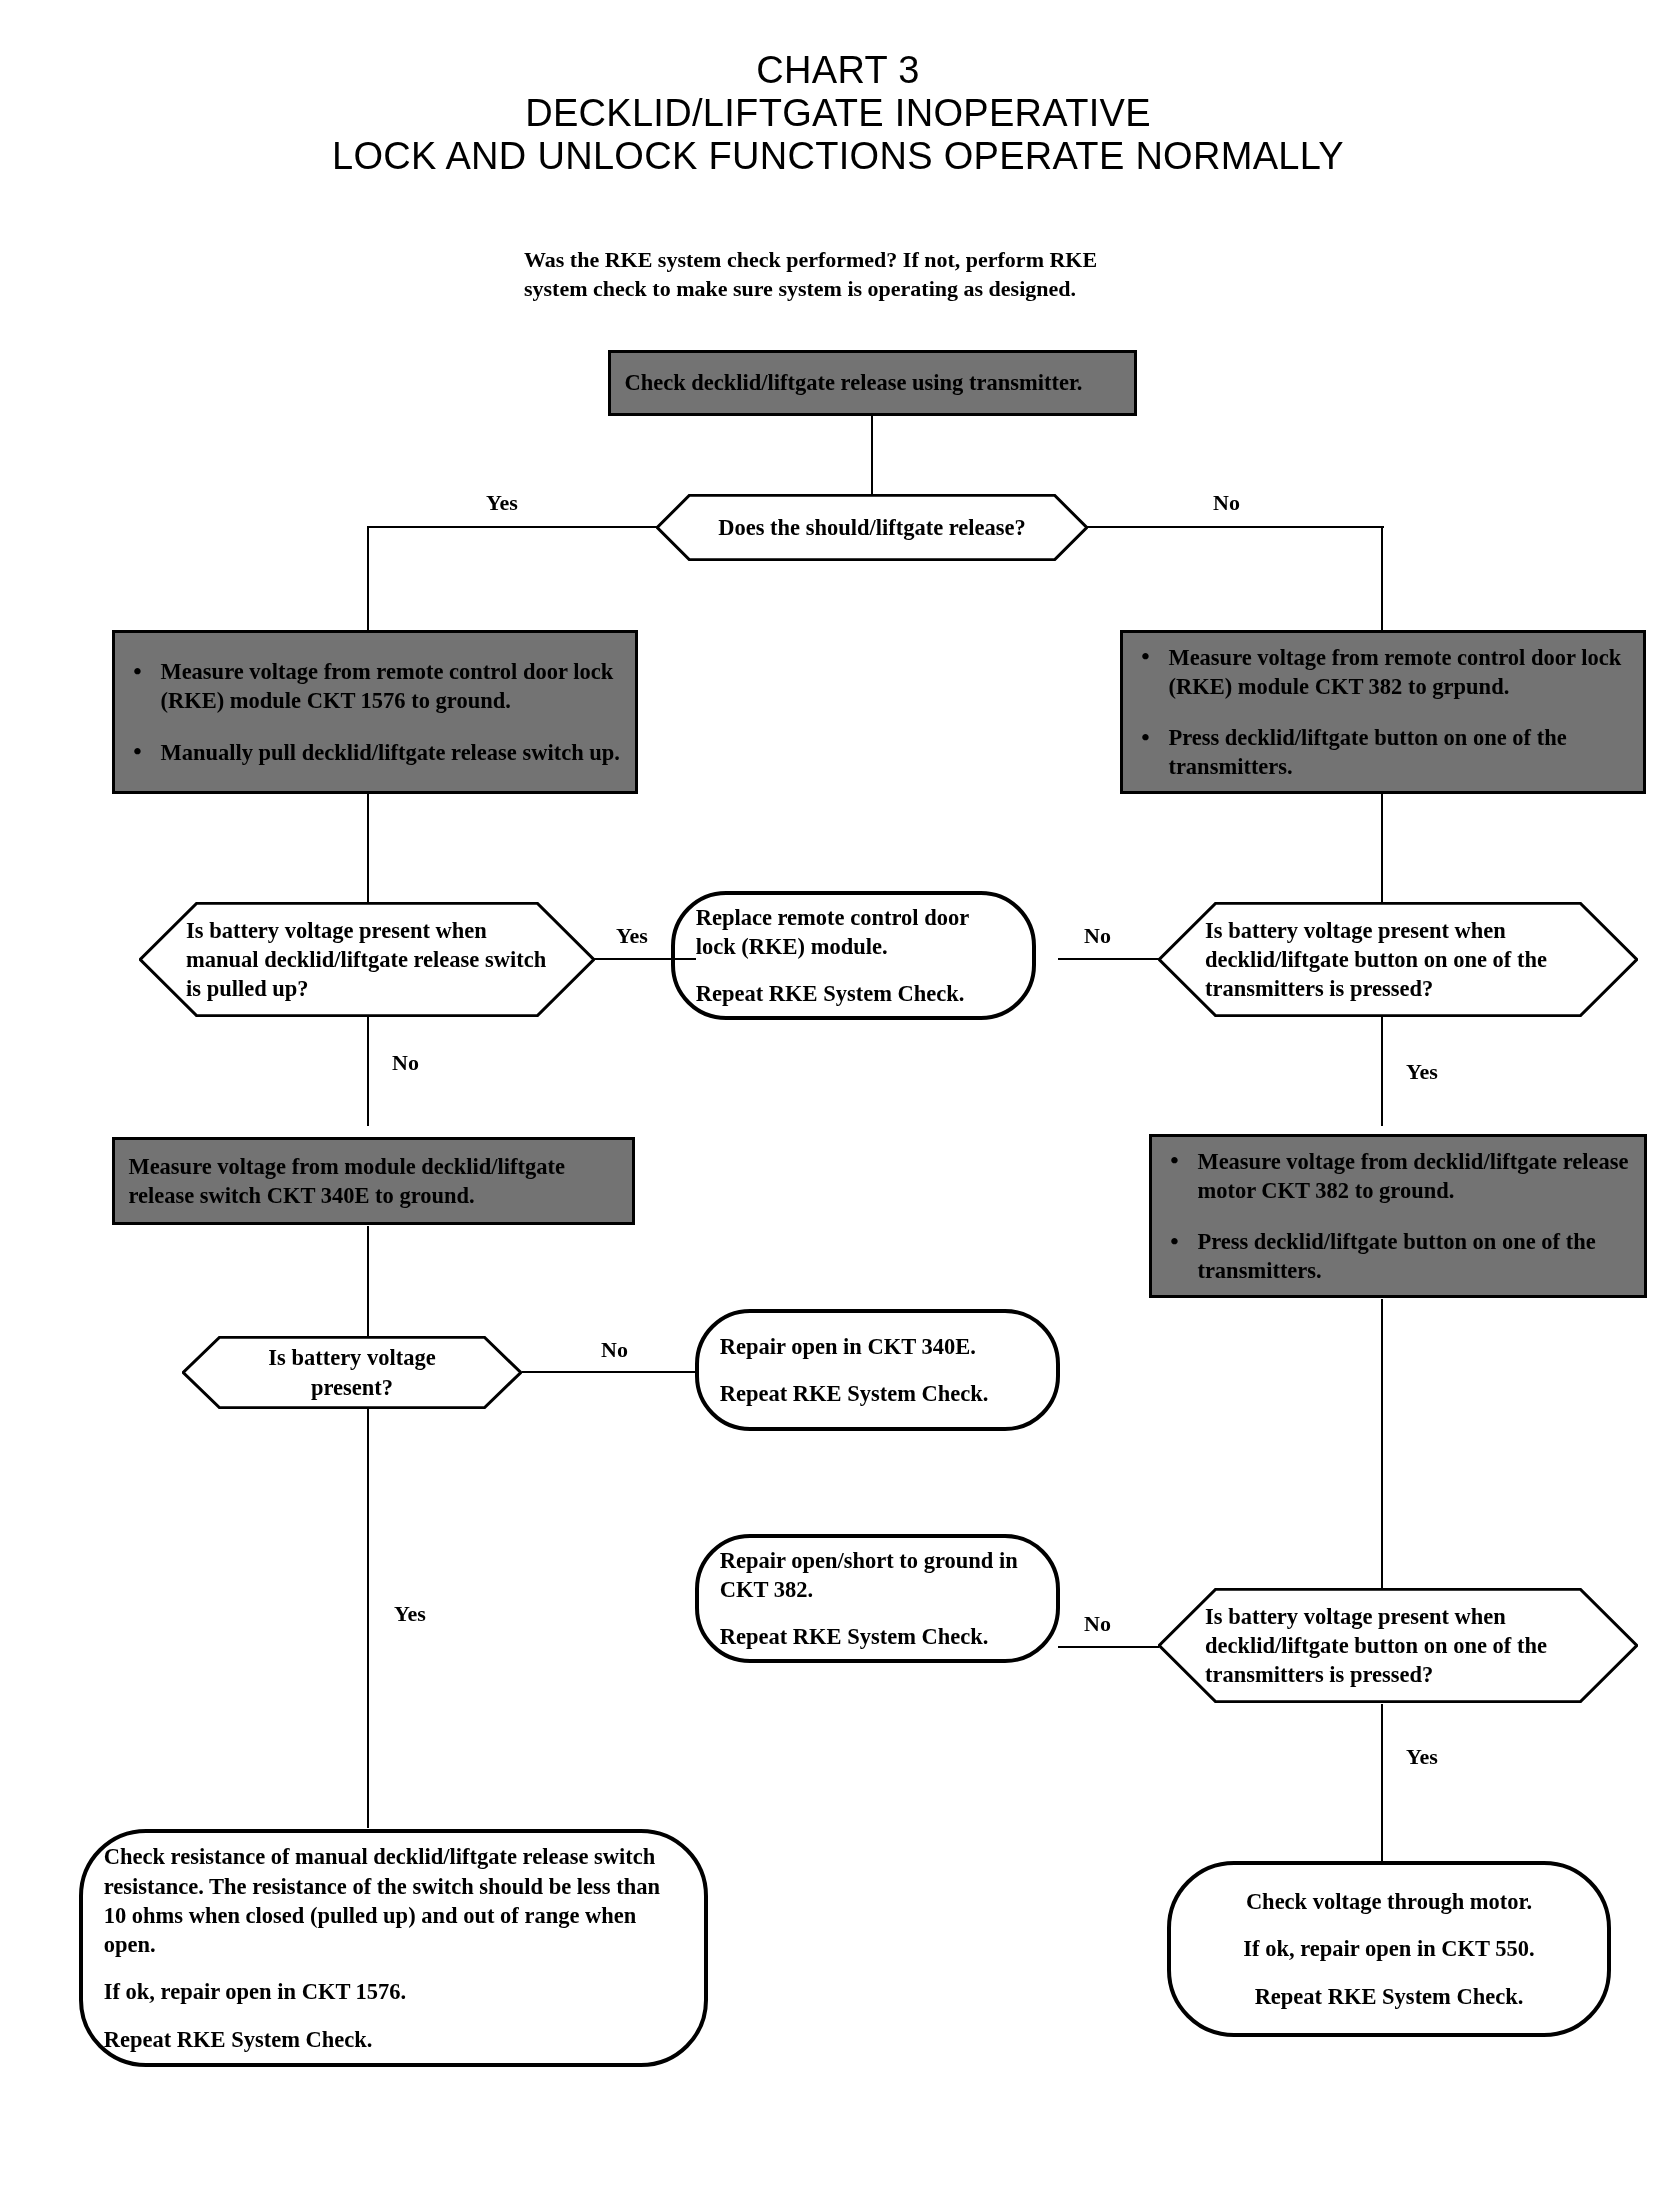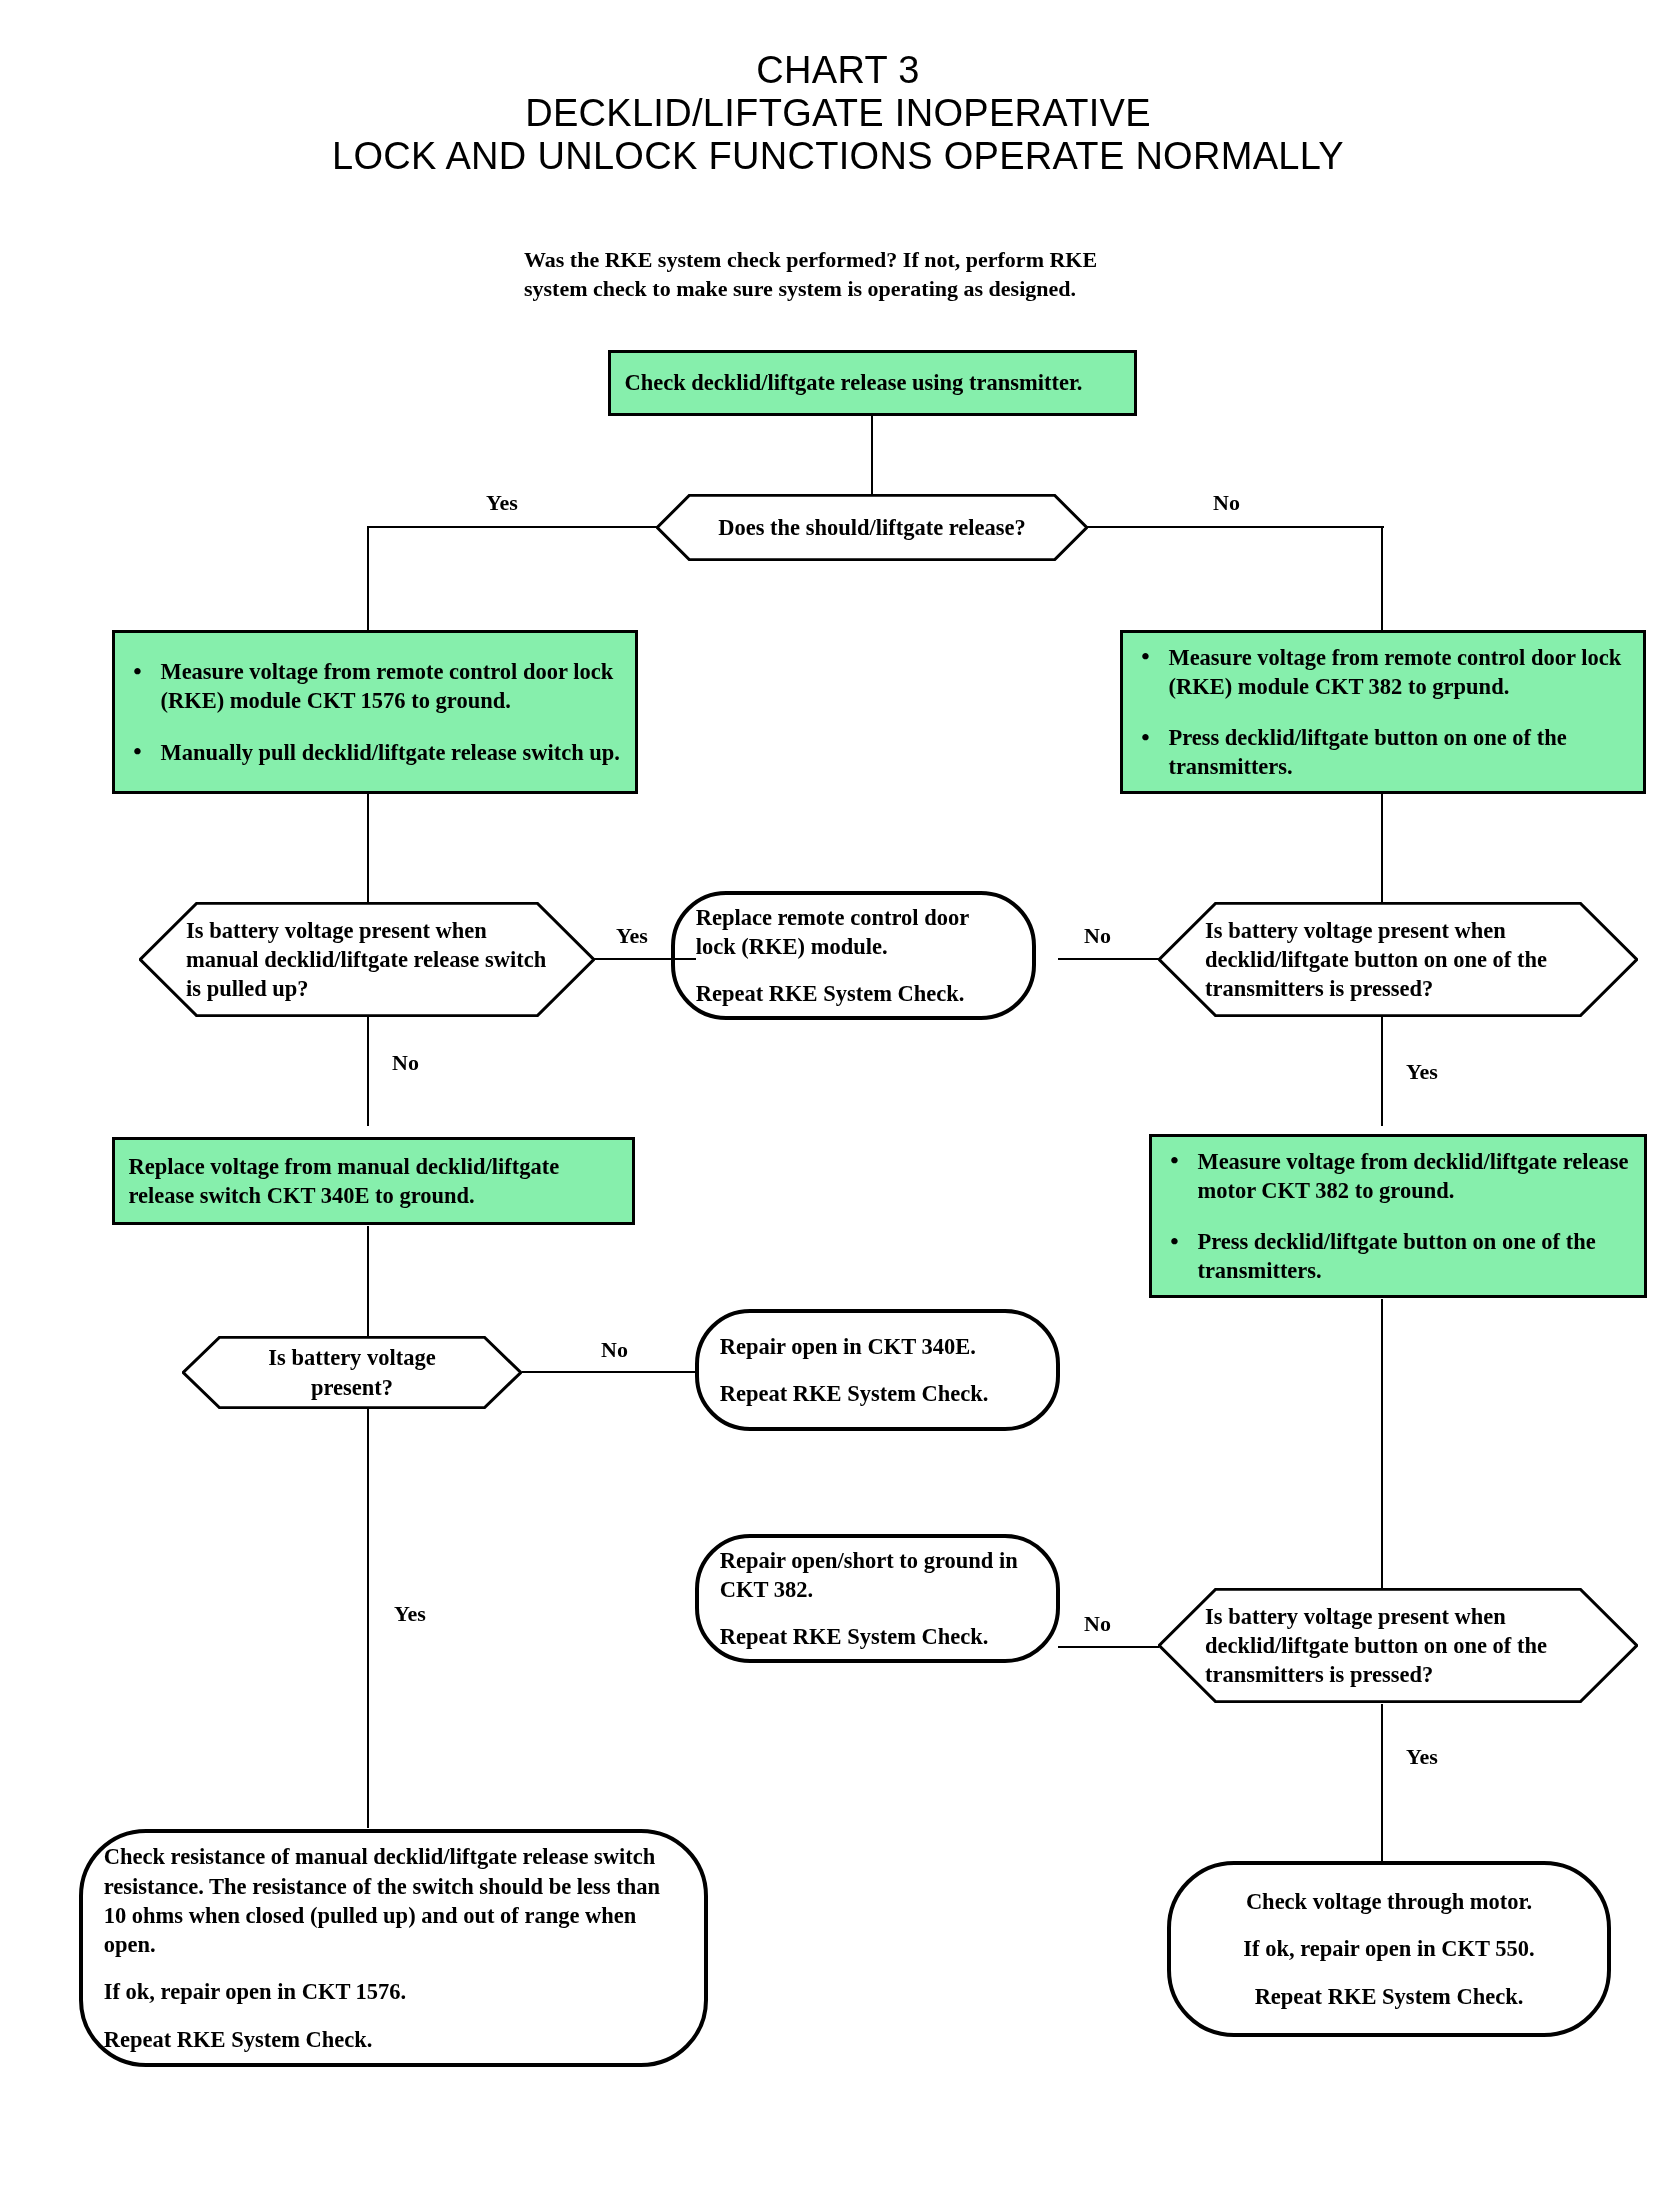--- a/index.html
+++ b/index.html
@@ -51,21 +51,21 @@
     position: absolute;
     font-weight: 700;
     font-size: 22px;
     line-height: 1.33;
     white-space: pre-line;
   }
 
   
   .rect {
     border: 3px solid #000000;
-    background: #86efac;
+    background: #737373;
     padding: 9.7px 13.4px;
   }
 
   
   .round {
     border: 4.3px solid #000000;
     border-radius: 55px;
     background: #ffffff;
     padding: 13.4px 20.7px;
   }
@@ -197,21 +197,21 @@
   <div class="ln h" style="left:1058px; top:942px; width:101px;"></div>
   <div class="freetext" style="left:1084px; top:905px;">No</div>
 
   <div class="ln v" style="left:367px; top:1001px; height:109px;"></div>
   <div class="freetext" style="left:392px; top:1032px;">No</div>
 
   <div class="ln v" style="left:1381px; top:1001px; height:109px;"></div>
   <div class="freetext" style="left:1406px; top:1041px;">Yes</div>
 
   <div class="node rect" style="left:112px; top:1121px; width:523px; height:88px;">
-    <p>Replace voltage from manual decklid/liftgate release switch CKT 340E to ground.</p>
+    <p>Measure voltage from module decklid/liftgate release switch CKT 340E to ground.</p>
   </div>
 
   <div class="node rect" style="left:1149px; top:1118px; width:498px; height:164px;">
     <ul class="bul">
       <li>Measure voltage from decklid/liftgate release motor CKT 382 to ground.</li>
       <li>Press decklid/liftgate button on one of the transmitters.</li>
     </ul>
   </div>
 
   <div class="ln v" style="left:367px; top:1210px; height:111px;"></div>

